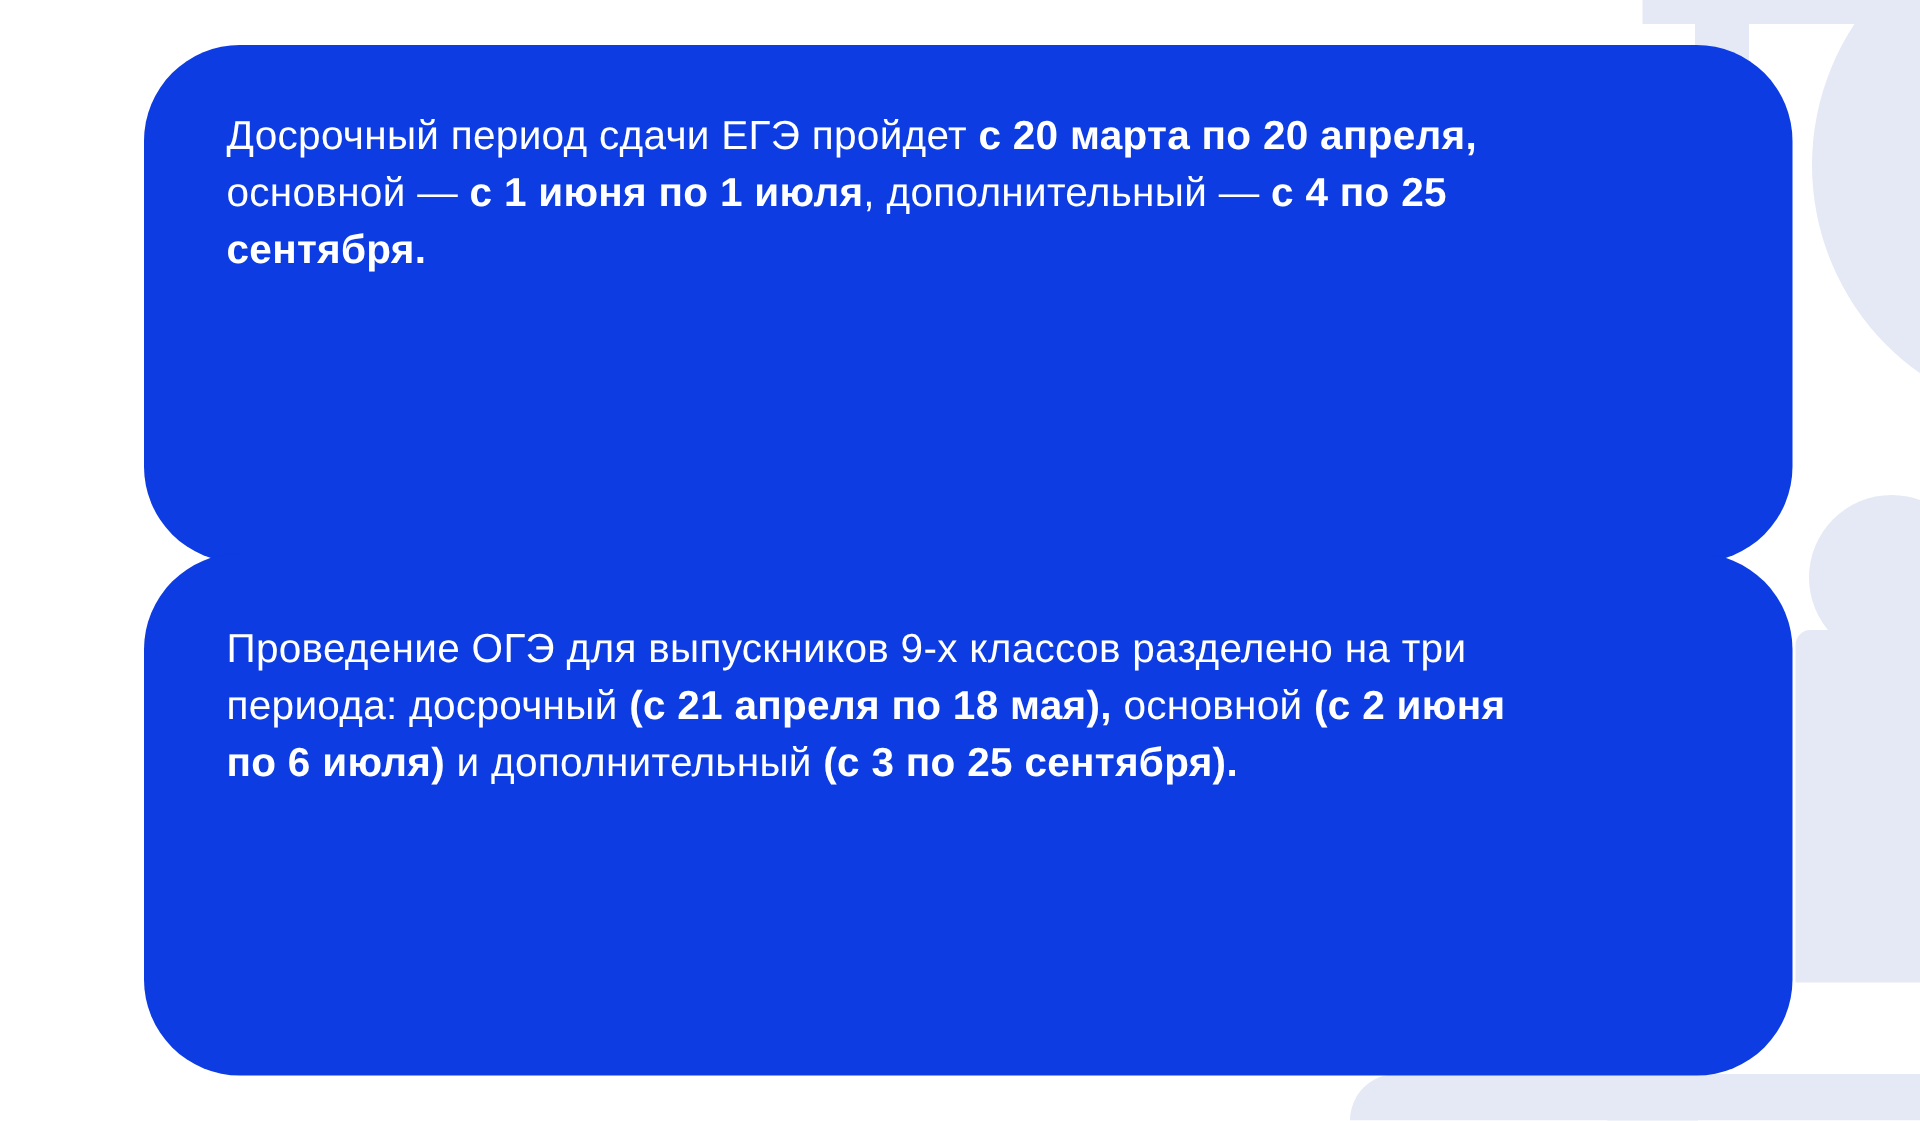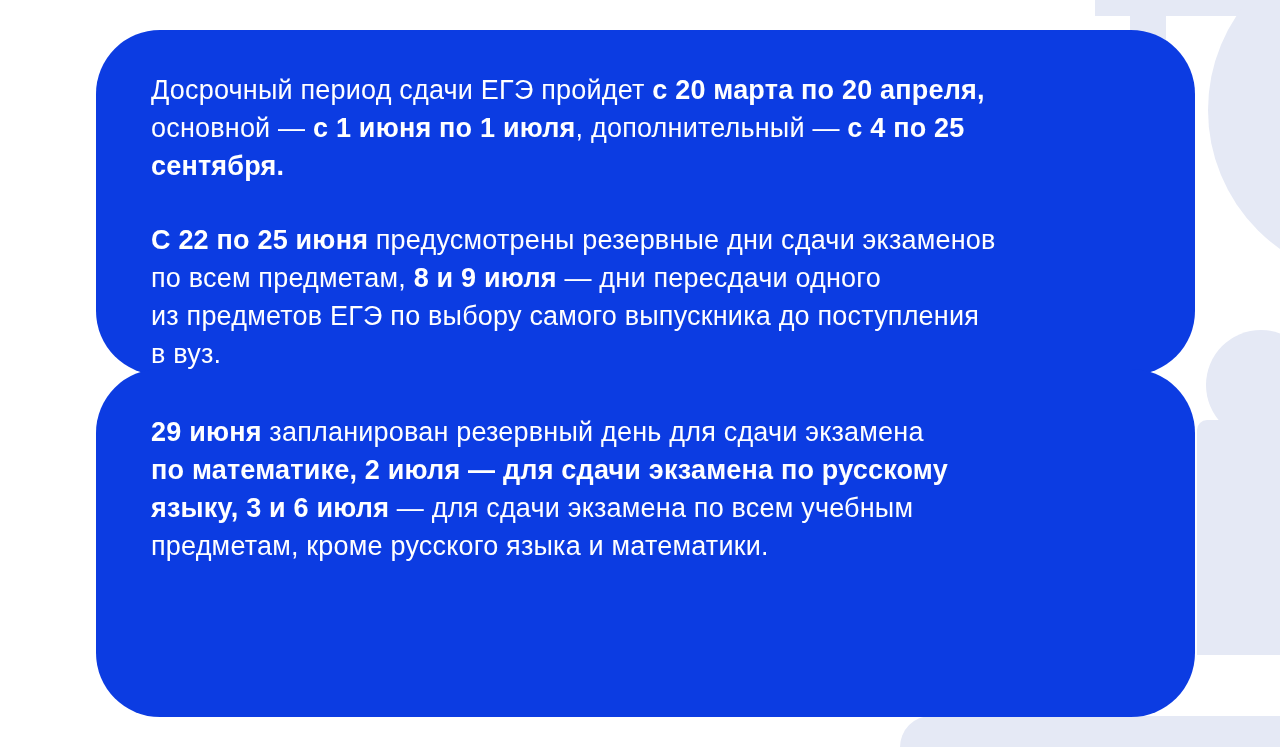--- a/index.html
+++ b/index.html
@@ -49,27 +49,22 @@
 <div class="decor decor-band-right"></div>
 <div class="decor decor-corner-right"></div>
 <div class="decor decor-wave-bottom"></div>
 <div class="decor-wave-notch"></div>
 
 <div class="card card-1">
   <div class="text-block">
     <p><span>Досрочный период сдачи ЕГЭ пройдет </span><b>с 20 марта по 20 апреля,</b><span>
 основной — </span><b>с 1 июня по 1 июля</b><span>, дополнительный — </span><b>с 4 по 25
 сентября.</b></p>
-    <p><b>С 22 по 25 июня</b><span> предусмотрены резервные дни сдачи экзаменов
-по всем предметам, </span><b>8 и 9 июля</b><span> — дни пересдачи одного
-из предметов ЕГЭ по выбору самого выпускника до поступления
-в вуз.</span></p>
   </div>
 </div>
 
 <div class="card card-2">
   <div class="text-block">
-    <p><b>29 июня</b><span> запланирован резервный день для сдачи экзамена
-</span><b>по математике, 2 июля — для сдачи экзамена по русскому
-языку, 3 и 6 июля</b><span> — для сдачи экзамена по всем учебным
-предметам, кроме русского языка и математики.</span></p>
+    <p><span>Проведение ОГЭ для выпускников 9-х классов разделено на три
+периода: досрочный </span><b>(с 21 апреля по 18 мая),</b><span> основной </span><b>(с 2 июня
+по 6 июля)</b><span> и дополнительный </span><b>(с 3 по 25 сентября).</b></p>
   </div>
 </div>
 
 </body></html>

